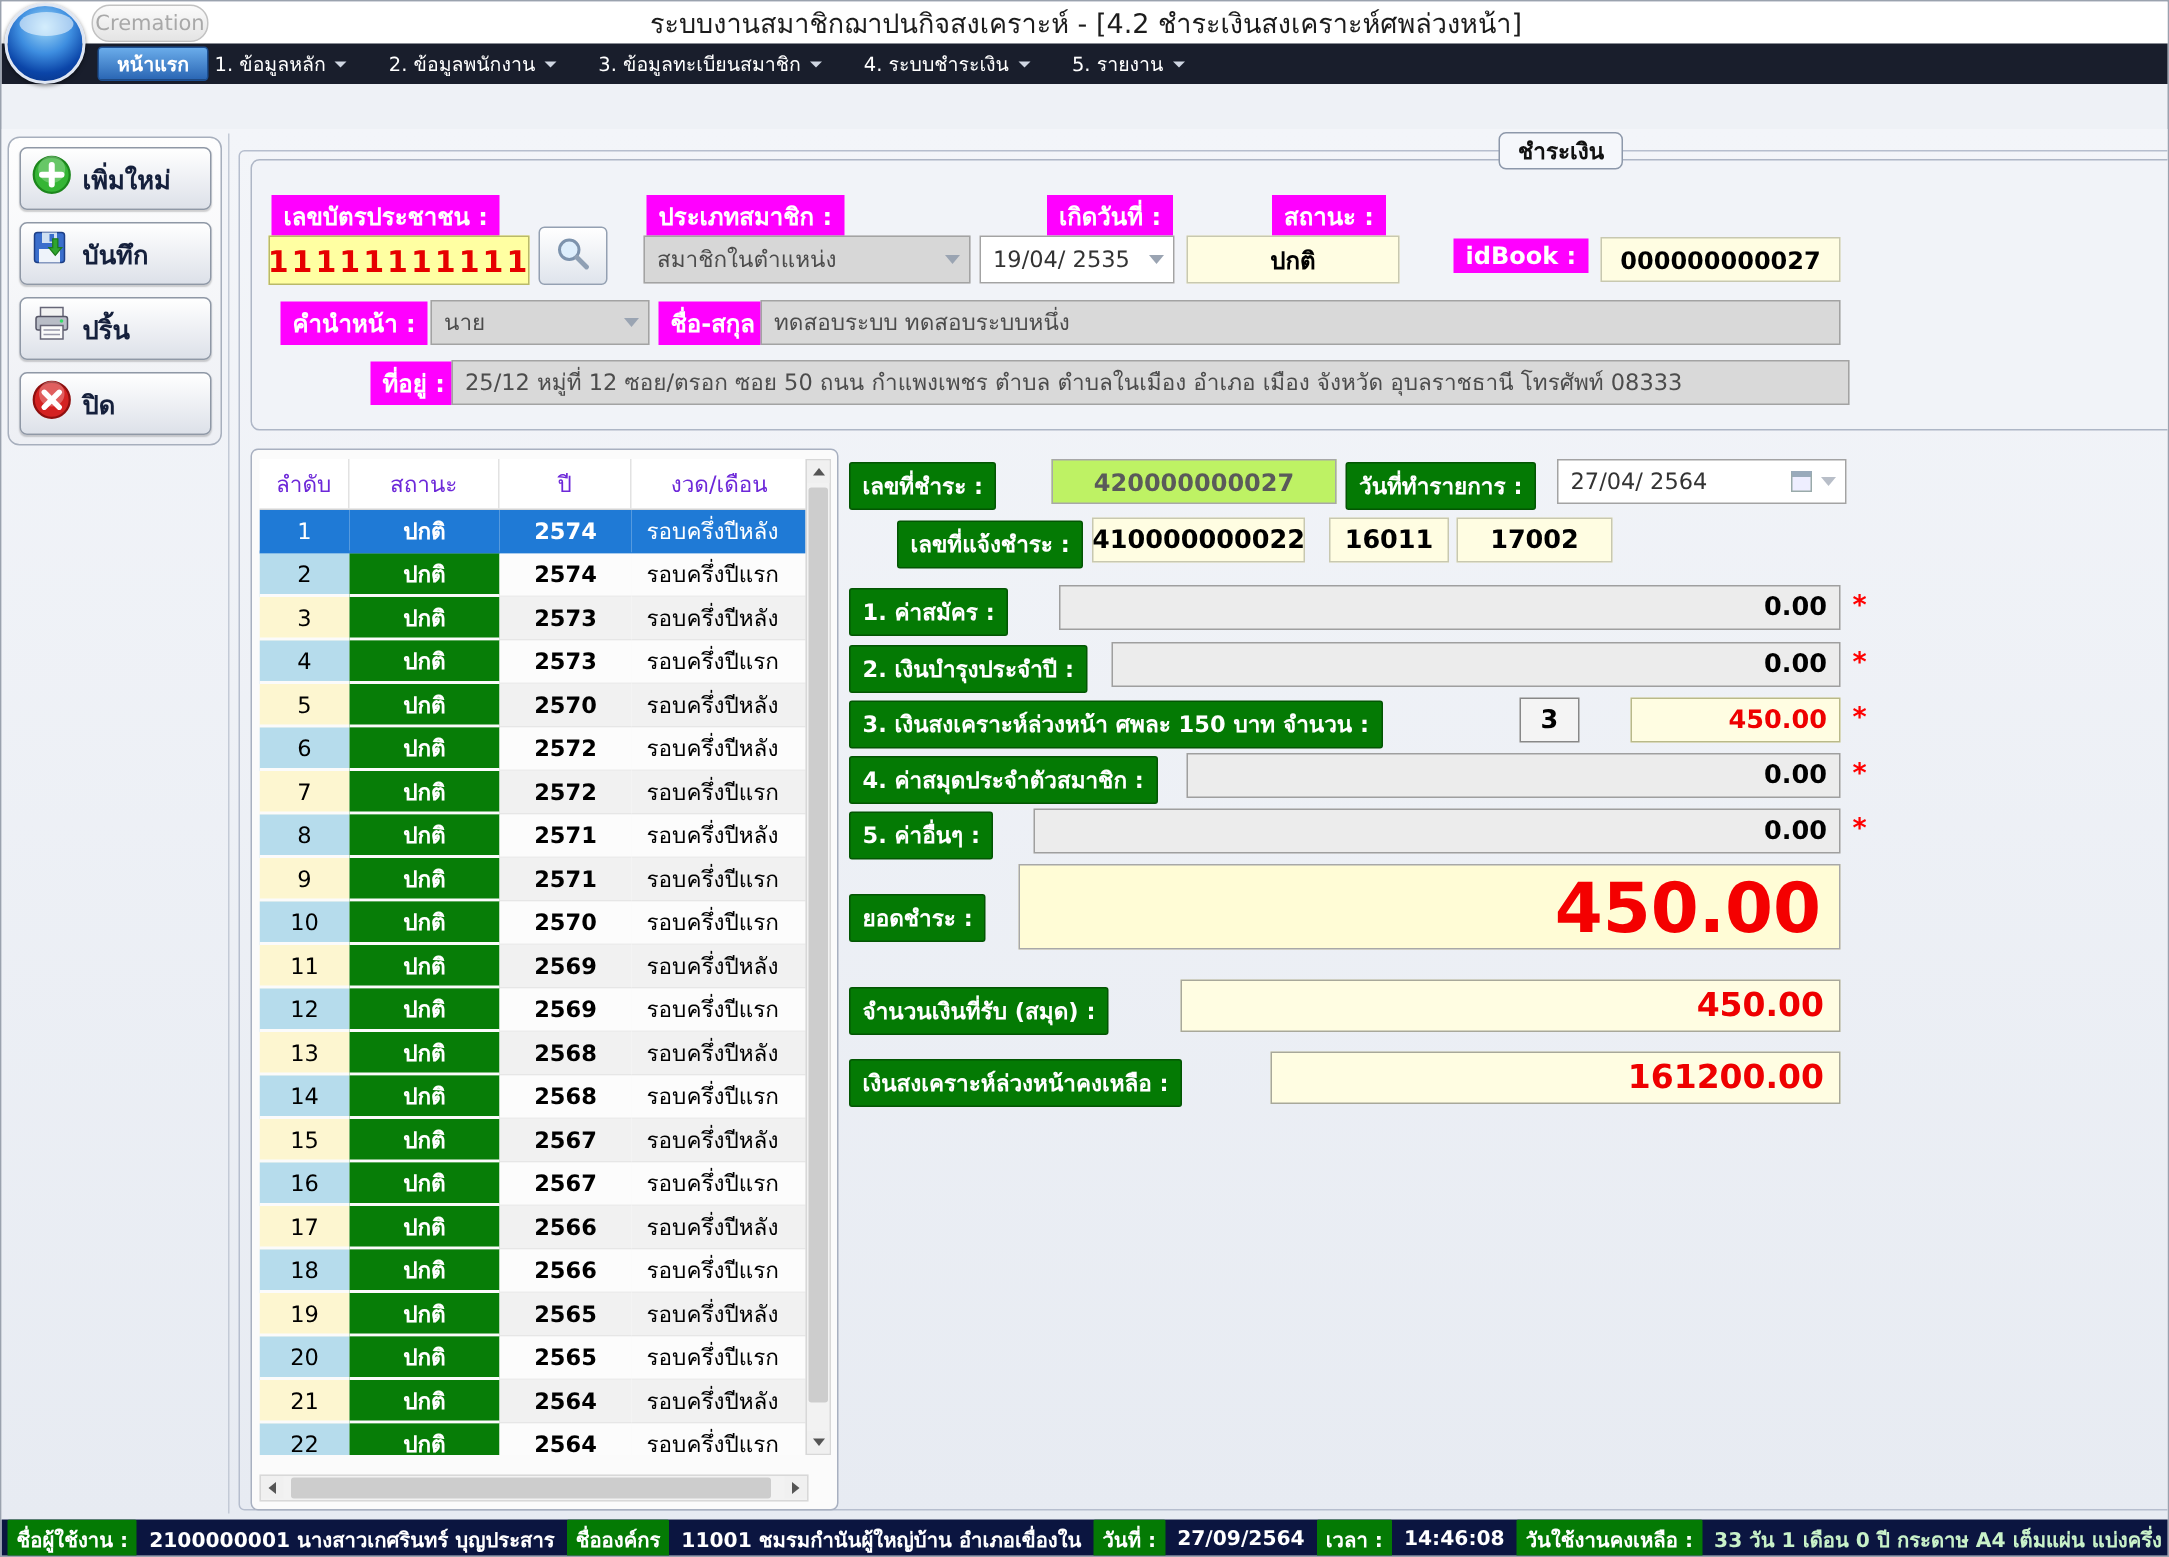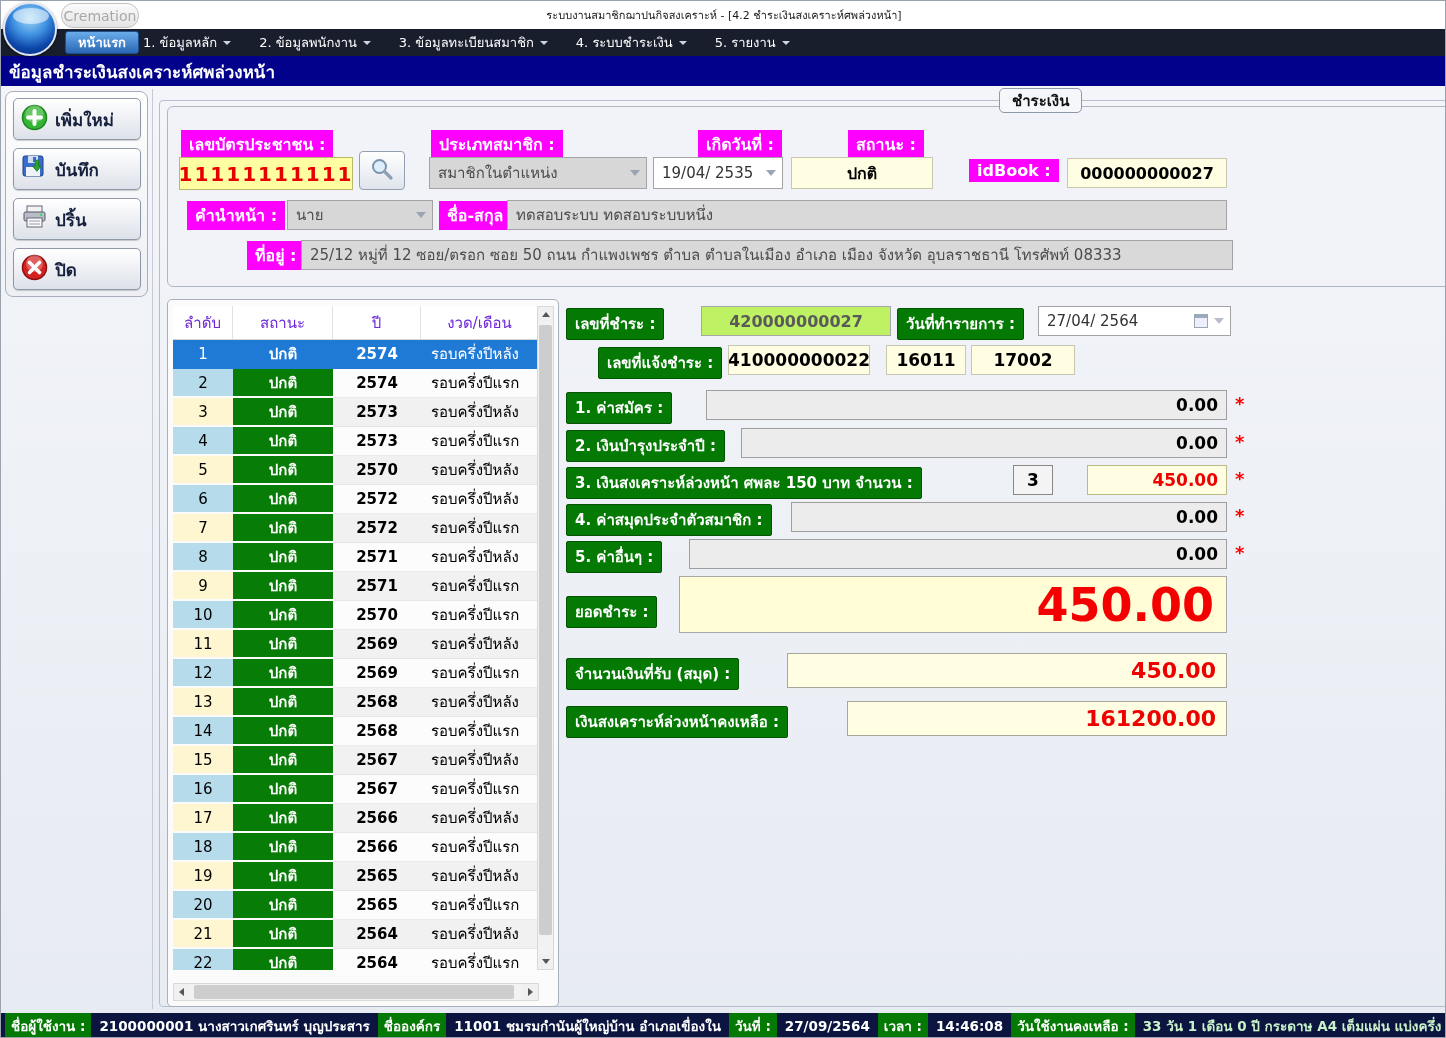--- a/index.html
+++ b/index.html
@@ -5,21 +5,21 @@
   html,body{margin:0;padding:0;background:#fff;}
   *{box-sizing:border-box;font-family:"DejaVu Sans","Liberation Sans",sans-serif;}
   #window{position:relative;width:1446px;height:1038px;overflow:hidden;background:#eef1f6;border:1px solid #9aa2ae;}
 
   
   .titlebar{position:absolute;left:0;top:0;width:1446px;height:28px;background:#ffffff;}
   .app-tab{position:absolute;left:60px;top:2px;width:78px;height:25px;border:1px solid #c2c2c2;
     border-radius:12px;background:linear-gradient(#fbfbfb,#e4e4e4);color:#a8a8a8;font-size:14px;
     display:flex;align-items:center;justify-content:center;}
   .win-title{position:absolute;left:0;top:0;width:1446px;height:28px;display:flex;align-items:center;
-    justify-content:center;font-size:11px;color:#1c1c1c;}
+    justify-content:center;font-size:18px;color:#1c1c1c;}
 
   
   .orb{position:absolute;left:2px;top:1px;width:54px;height:54px;border-radius:50%;z-index:30;
     background:radial-gradient(circle at 50% 28%,#9fd8f8 0%,#3e8ee0 40%,#0b45a8 70%,#062d7a 100%);
     border:2px solid #dfe6f2;box-shadow:0 1px 3px rgba(0,0,0,.5);}
   .orb:after{content:"";position:absolute;left:8px;top:4px;width:36px;height:16px;border-radius:50%;
     background:rgba(255,255,255,.55);}
 
   
   .menubar{position:absolute;left:0;top:28px;width:1446px;height:27px;background:#191e2c;}
@@ -164,21 +164,20 @@
           <span>4. ระบบชำระเงิน</span>
           <span class="menu-caret"></span>
         </div>
         <div class="menu-item">
           <span>5. รายงาน</span>
           <span class="menu-caret"></span>
         </div>
       </div>
   </div>
 
-  <div class="pageheader">ข้อมูลชำระเงินสงเคราะห์ศพล่วงหน้า</div>
 
   <div class="bodyarea"></div>
   <div class="sidebar-sep"></div>
 
   <div class="side-panel" id="side-panel">
       <div class="side-btn" style="top: 6px;">
         <span><svg width="27" height="27" viewBox="0 0 27 27">
             <circle cx="13.5" cy="13.5" r="12" fill="#35b535" stroke="#1c861c" stroke-width="1.5"></circle>
             <circle cx="13.5" cy="10" r="9" fill="rgba(255,255,255,0.25)"></circle>
             <line x1="13.5" y1="7" x2="13.5" y2="20" stroke="#fff" stroke-width="4" stroke-linecap="round"></line>

